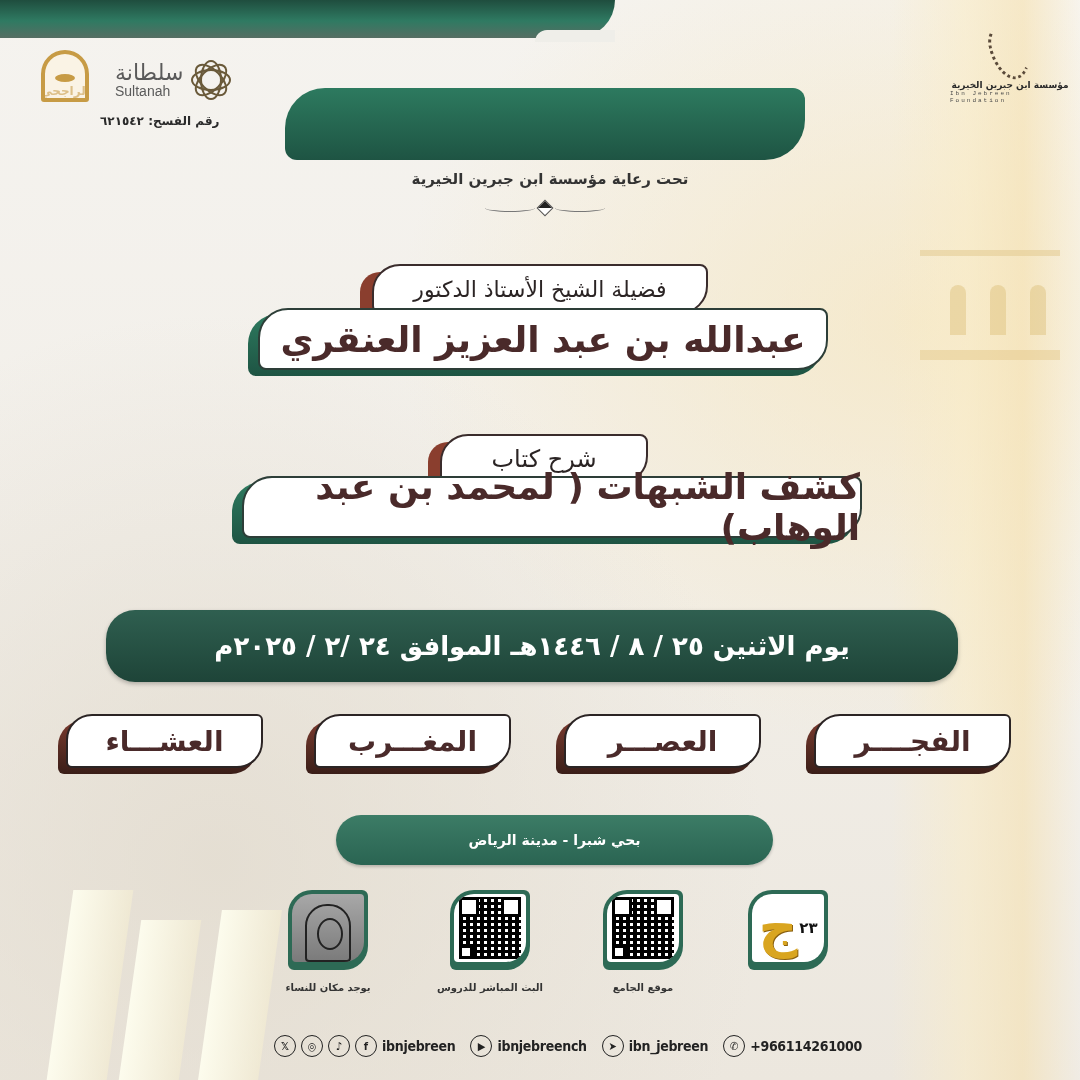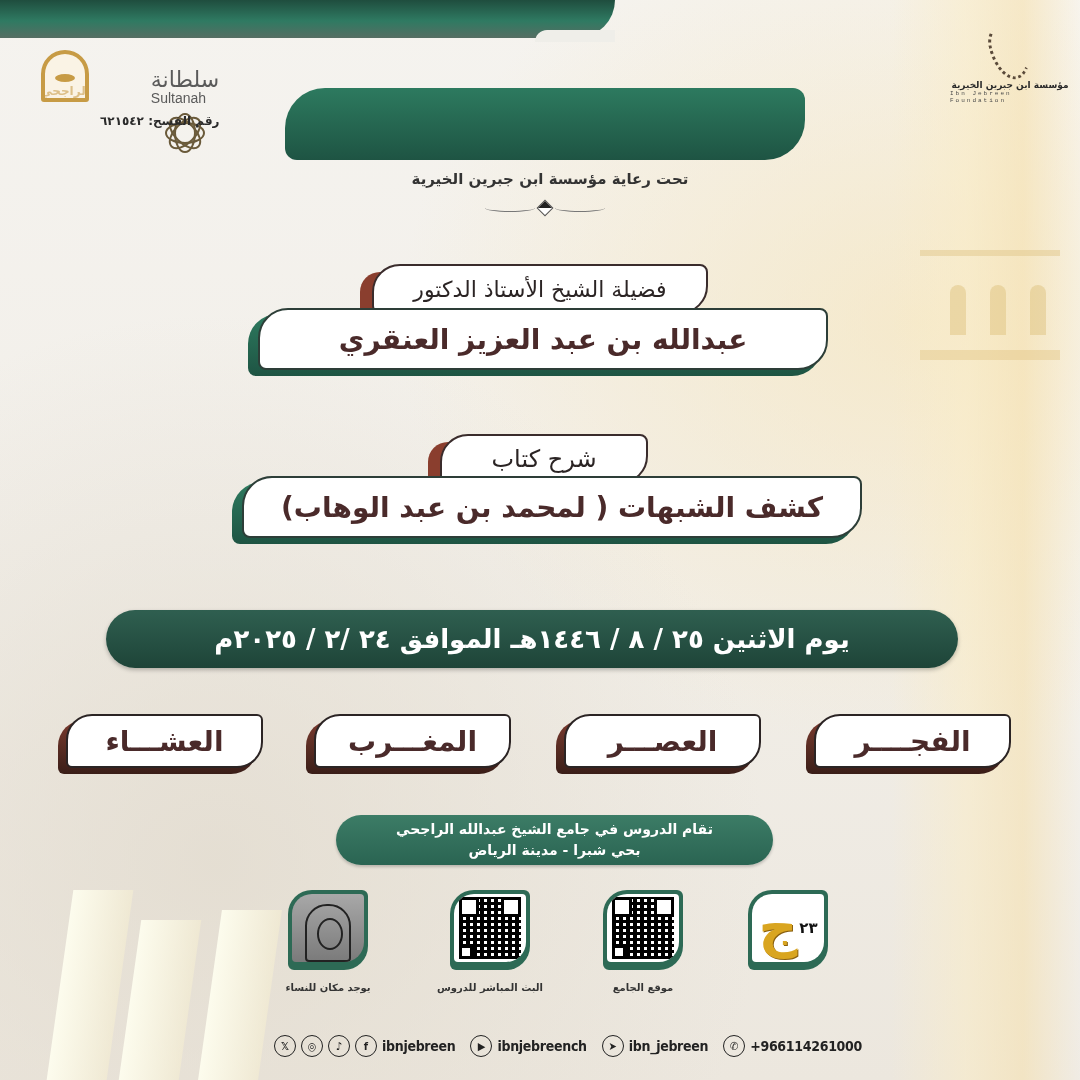--- a/index.html
+++ b/index.html
@@ -56,22 +56,22 @@
   }
   .logo-rajhi .arch::before {
     content: ""; position: absolute; left: 10px; top: 20px; width: 20px; height: 8px;
     background: #c79b45; border-radius: 50%;
   }
   .logo-rajhi .name {
     font-size: 12px; font-weight: bold; color: #b98a35; margin-top: -18px;
   }
 
   .logo-sultanah {
-    position: absolute; left: 115px; top: 69px; width: 140px; height: 50px;
-    display: flex; align-items: center; gap: 6px; flex-direction: column;
+    position: absolute; left: 115px; top: 55px; width: 140px; height: 50px;
+    display: flex; align-items: center; gap: 6px;
   }
   .sultanah-text { display: flex; flex-direction: column; align-items: flex-start; line-height: 1; }
   .sultanah-ar { font-size: 22px; color: #5a5a5a; font-family: "DejaVu Sans", sans-serif; }
   .sultanah-en { font-size: 14px; color: #5a5a5a; font-family: "Liberation Sans", sans-serif; }
   .sultanah-mark {
     width: 44px; height: 44px; position: relative;
   }
   .sultanah-mark span {
     position: absolute; left: 11px; top: 2px; width: 22px; height: 40px;
     border: 2.5px solid #6a5a3a; border-radius: 50%;
@@ -140,26 +140,26 @@
   .plate .back {
     position: absolute; left: 0; top: 6px; right: 6px; bottom: -6px;
     background: linear-gradient(180deg, #2d7a5f, #1e5443);
     border-radius: 30px 8px 30px 8px;
   }
   .plate .front {
     position: absolute; left: 10px; top: 0; right: 0; bottom: 0;
     background: #fff; border: 2px solid #2d3e38;
     border-radius: 30px 8px 30px 8px;
     display: flex; align-items: center; justify-content: center;
-    font-size: 28px; font-weight: bold; color: #4a2a2a; direction: rtl;
+    font-size: 36px; font-weight: bold; color: #4a2a2a; direction: rtl;
   }
 
   
   .date-bar {
-    position: absolute; left: 106px; top: 610px; width: 852px; height: 58px;
+    position: absolute; left: 106px; top: 610px; width: 852px; height: 72px;
     background: linear-gradient(180deg, #2f5f50 0%, #1e4438 100%);
     border-radius: 29px;
     display: flex; align-items: center; justify-content: center;
     color: #fff; font-size: 26px; font-weight: bold; direction: rtl;
     box-shadow: 0 2px 4px rgba(0,0,0,0.25);
   }
 
   
   .prayer {
     position: absolute; top: 714px; width: 205px; height: 56px;
@@ -323,21 +323,20 @@
 <div class="prayer" style="left:306px">
   <div class="back"></div>
   <div class="front">المغـــرب</div>
 </div>
 <div class="prayer" style="left:58px">
   <div class="back"></div>
   <div class="front">العشـــاء</div>
 </div>
 
 <div class="location">
-  <span>تقام الدروس في جامع الشيخ عبدالله الراجحي</span>
   <span>بحي شبرا - مدينة الرياض</span>
 </div>
 
 <div class="card" style="left:748px">
   <div class="frame">
     <div class="back"></div>
     <div class="inner jeem-inner">
       <span class="jeem-glyph">ج</span>
       <span class="jeem-num">٢٣</span>
     </div>

